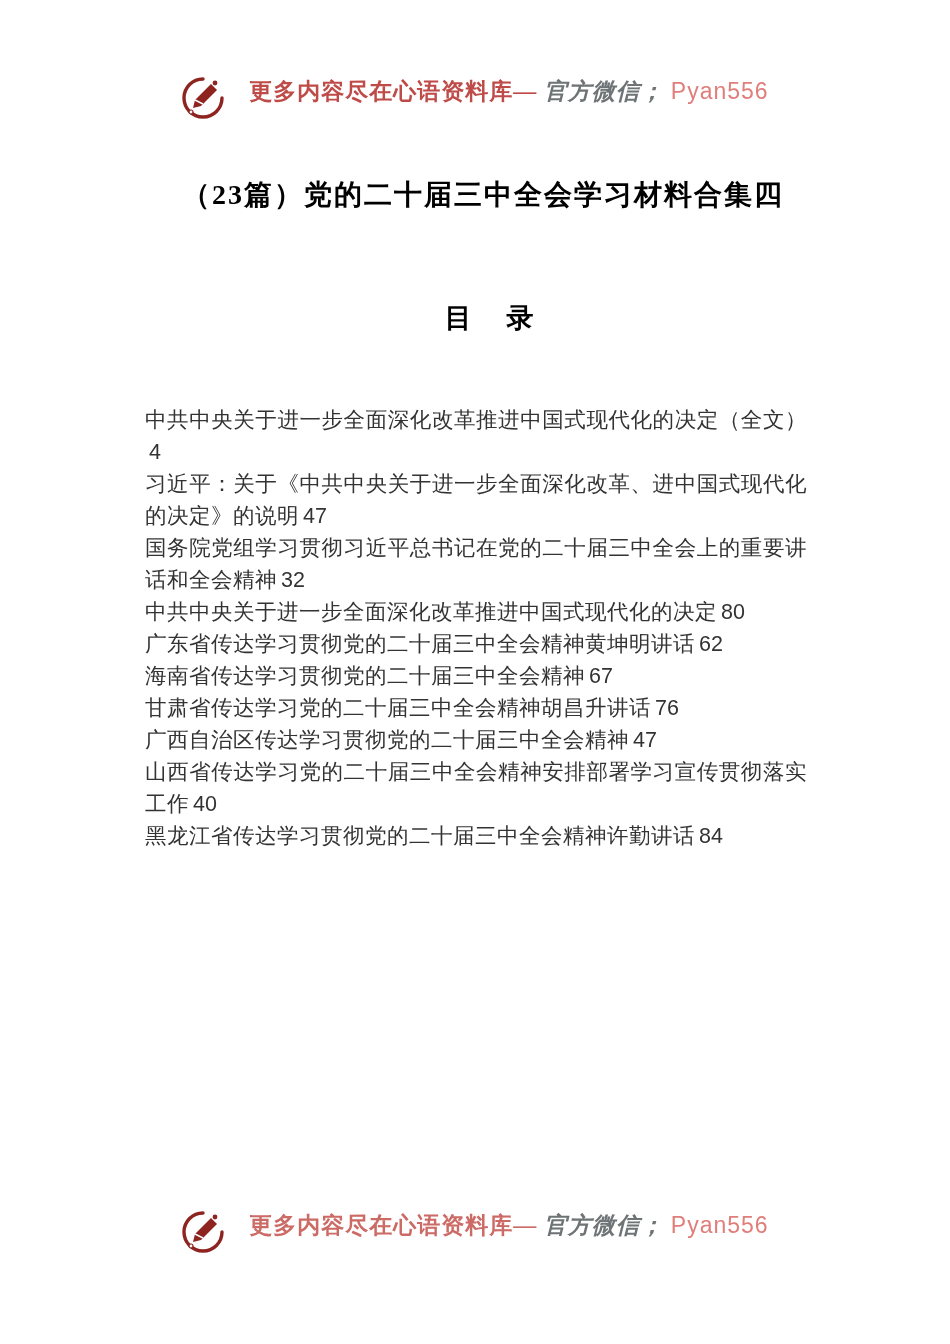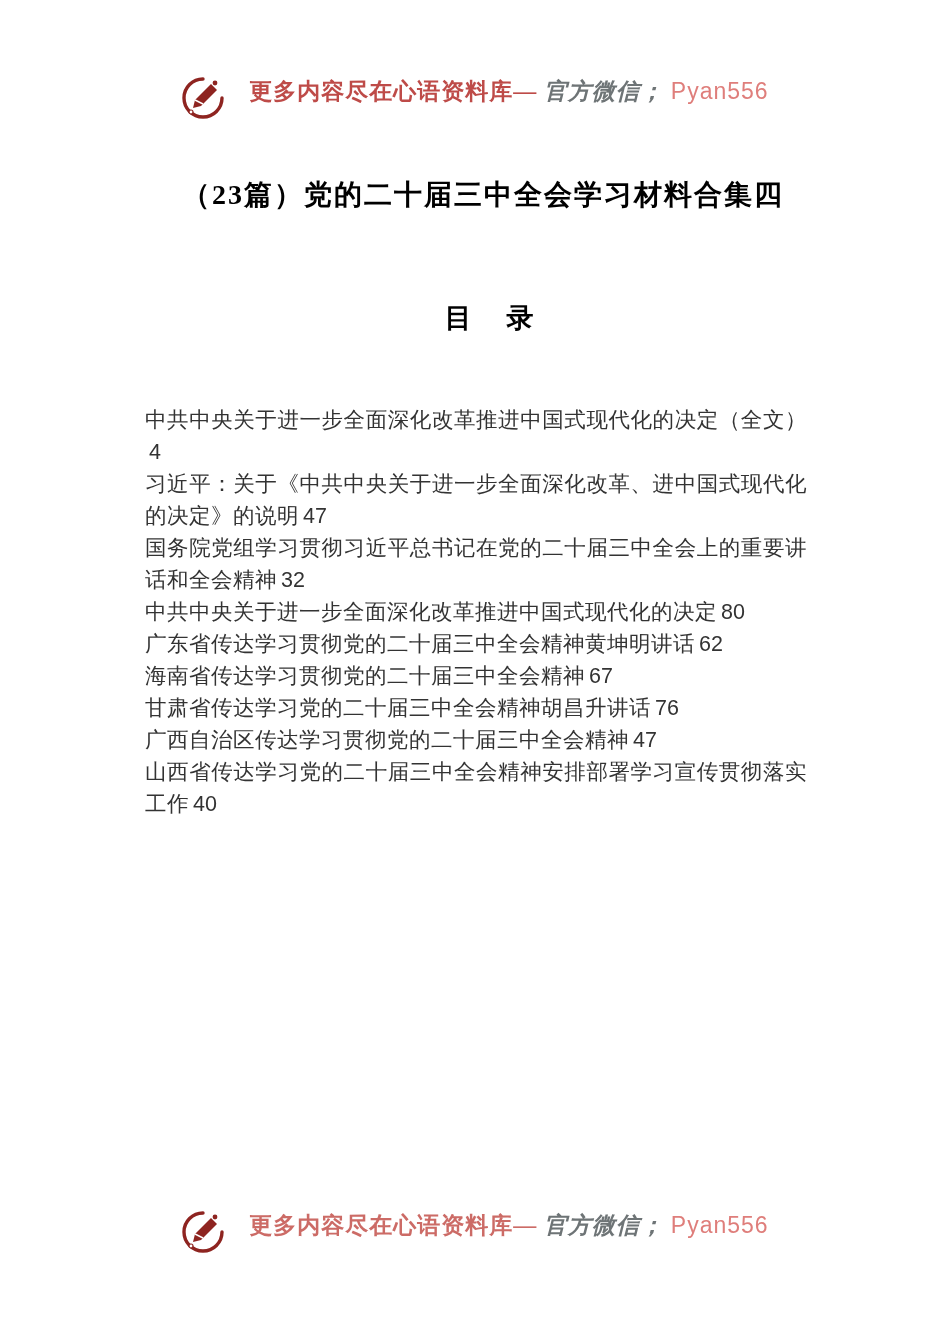--- a/index.html
+++ b/index.html
@@ -93,20 +93,21 @@
   <p class="toc-item"><span class="toc-text">广东省传达学习贯彻党的二十届三中全会精神黄坤明讲话</span><span class="toc-page">62</span></p>
 
   <p class="toc-item"><span class="toc-text">海南省传达学习贯彻党的二十届三中全会精神</span><span class="toc-page">67</span></p>
 
   <p class="toc-item"><span class="toc-text">甘肃省传达学习党的二十届三中全会精神胡昌升讲话</span><span class="toc-page">76</span></p>
 
   <p class="toc-item"><span class="toc-text">广西自治区传达学习贯彻党的二十届三中全会精神</span><span class="toc-page">47</span></p>
 
   <p class="toc-item"><span class="toc-text">山西省传达学习党的二十届三中全会精神安排部署学习宣传贯彻落实工作</span><span class="toc-page">40</span></p>
 
+  <p class="toc-item"><span class="toc-text">黑龙江省传达学习贯彻党的二十届三中全会精神许勤讲话</span><span class="toc-page">84</span></p>
 
 </div>
 
   <div class="banner banner-bottom">
     <span class="logo">
       <svg viewBox="0 0 44 44" width="44" height="44">
         <path d="M22 3 a19 19 0 1 0 19 19" fill="none" stroke="#8E2420" stroke-width="3.4" stroke-linecap="round"></path>
         <path d="M30 8 L36 14 L20 30 L12 32 L14 24 Z" fill="#8E2420"></path>
         <path d="M14 24 L22 28" stroke="#ffffff" stroke-width="1.4"></path>
         <circle cx="34" cy="7" r="2.4" fill="#8E2420"></circle>

